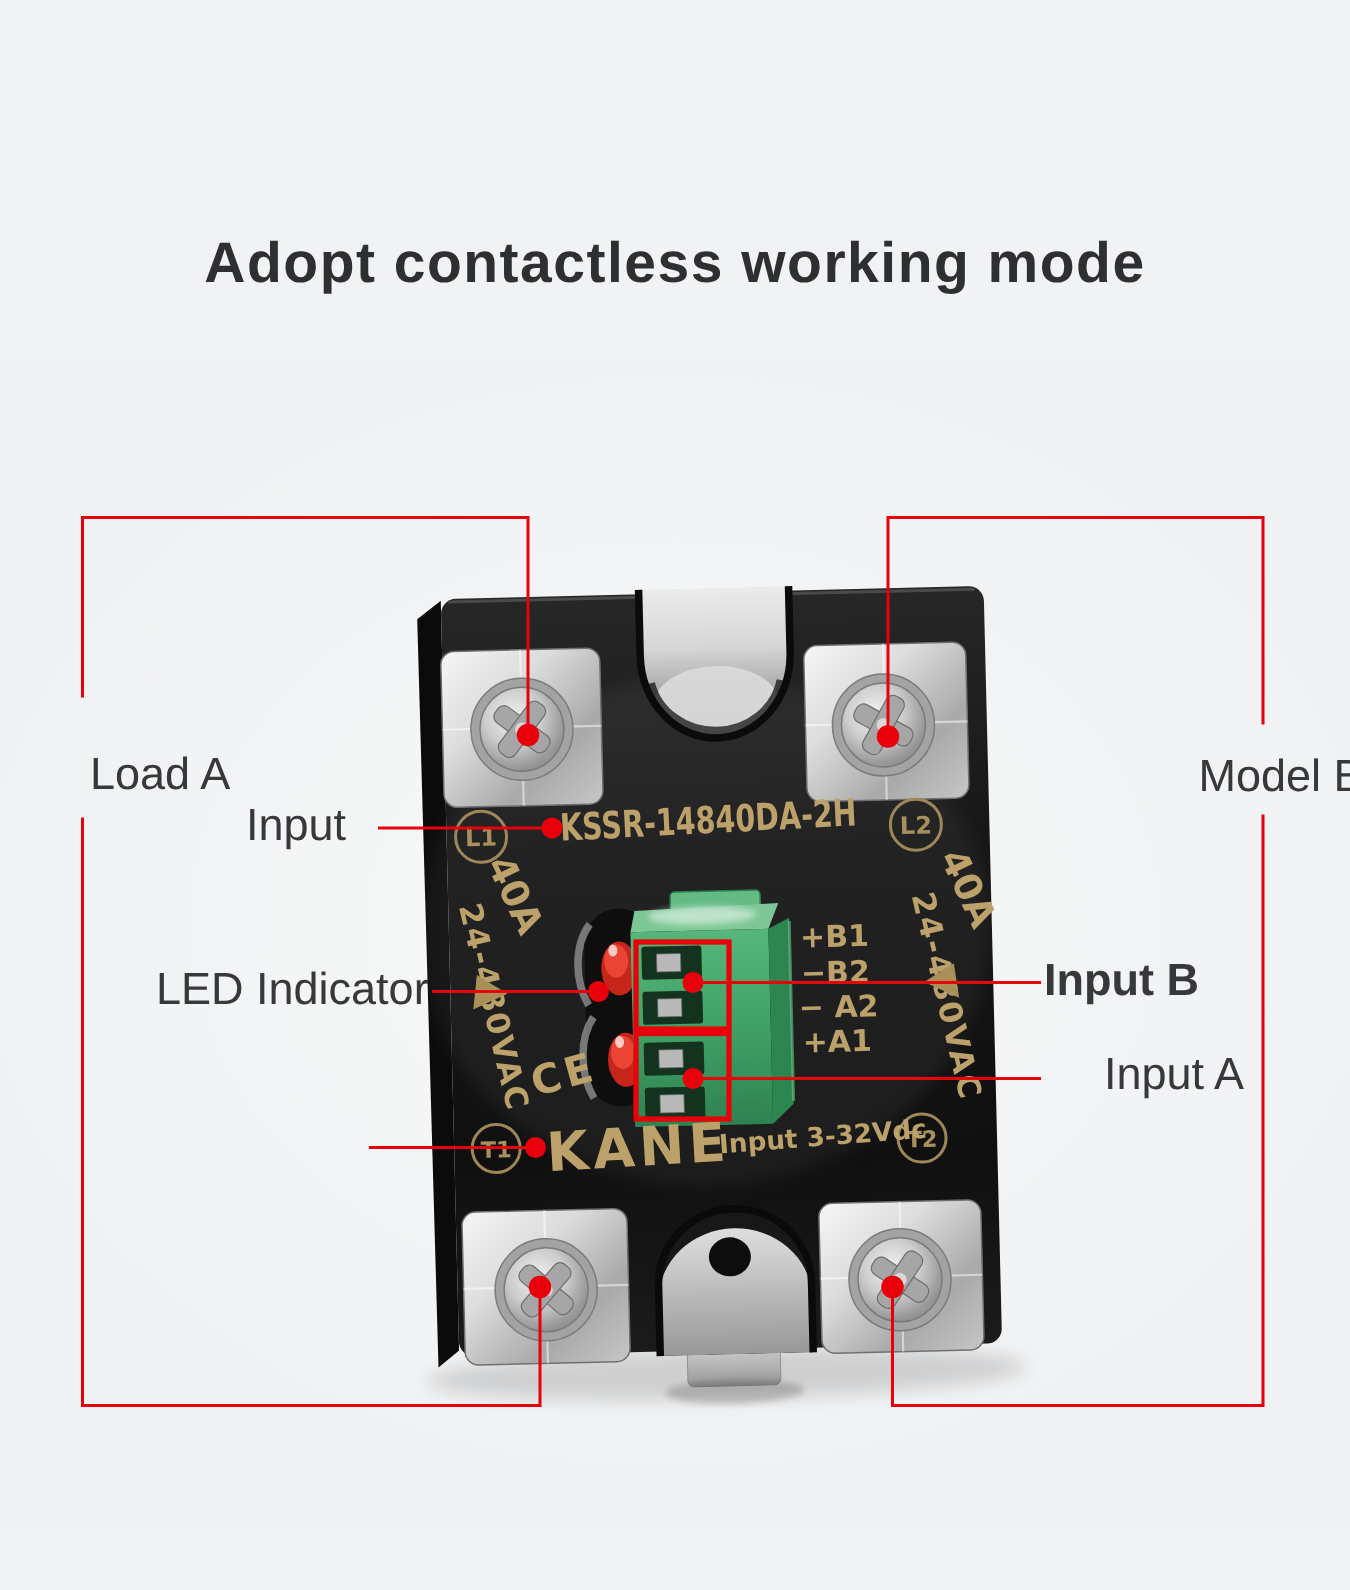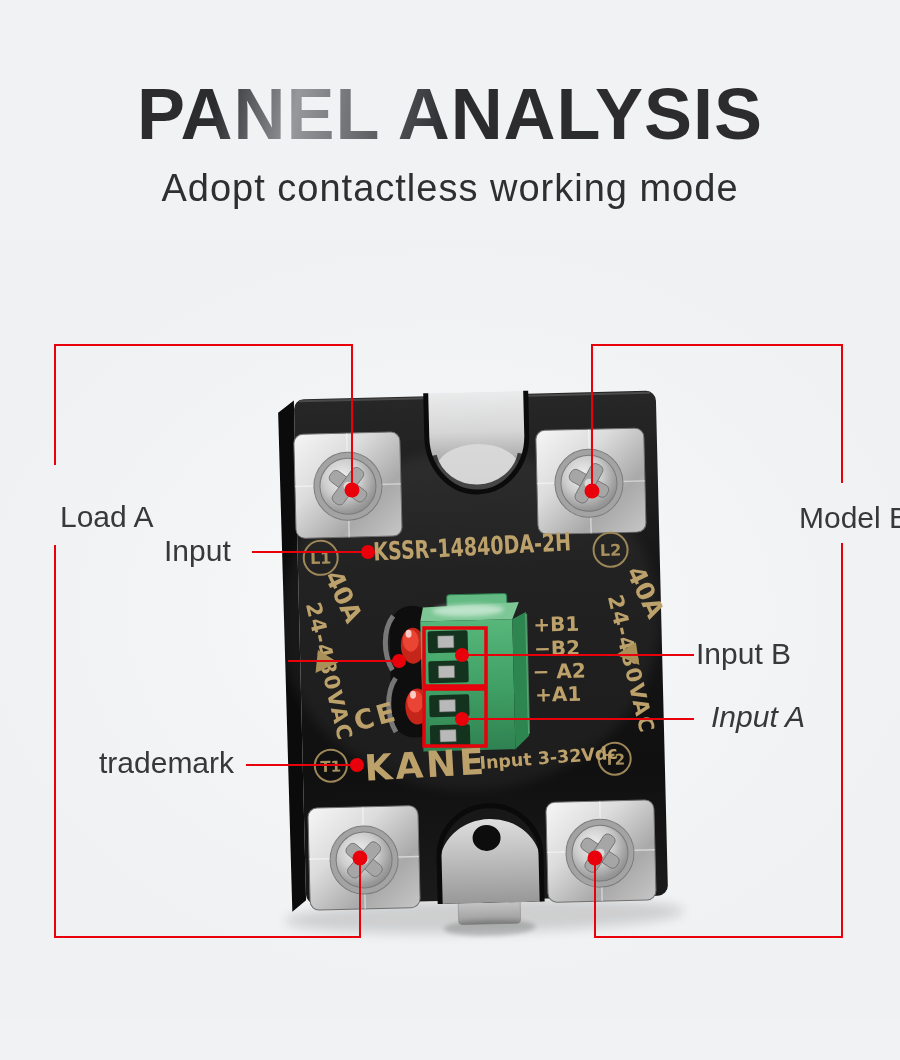--- a/index.html
+++ b/index.html
@@ -4,41 +4,40 @@
 <style>
   html,body{margin:0;padding:0;background:#e9eaec;}
   .page{position:relative;width:900px;height:1060px;background:#f1f2f3;overflow:hidden;
         font-family:"Liberation Sans",sans-serif;}
   .photo-vignette{position:absolute;left:0;top:240px;width:900px;height:780px;
         background:radial-gradient(ellipse 55% 50% at 50% 48%, #f8f9f9 0%, #f3f4f5 55%, #f0f1f2 100%);}
   .title{position:absolute;left:0;top:78px;width:900px;margin:0;text-align:center;
         font-size:72px;font-weight:bold;letter-spacing:1px;line-height:1;
         background:linear-gradient(100deg,#2c2c2f 0%,#2c2c2f 24%,#96989b 33%,#6b6d70 40%,#2c2c2f 50%,#2c2c2f 100%);
         -webkit-background-clip:text;background-clip:text;color:transparent;}
-  .subtitle{position:absolute;left:0;top:168px;width:900px;margin:0;text-align:center;
-        font-size:38px;font-weight:normal;color:#2e2f31;letter-spacing:1px;line-height:1.1;}
+  .subtitle{position:absolute;left:0;top:156px;width:900px;margin:0;text-align:center;
+        font-size:38px;font-weight:bold;color:#2e2f31;letter-spacing:1px;line-height:1.1;}
   .callout-label{position:absolute;font-size:30px;color:#37383a;line-height:1.05;white-space:nowrap;}
   #lbl-load-a{left:17px;top:501px;margin-left:43px;}
   #lbl-load-b{left:799px;top:502px;}
   #lbl-model{left:164px;top:535px;}
   #lbl-led{left:104px;top:644px;}
-  #lbl-input-b{left:696px;top:638px;}
-  #lbl-input-a{left:711px;top:701px;font-style:italic;}
+  #lbl-input-b{left:696px;top:638px;font-weight:bold;}
+  #lbl-input-a{left:736px;top:701px;}
   #lbl-trademark{left:99px;top:747px;}
   svg.scene{position:absolute;left:0;top:0;}
   .gtxt{font-family:"DejaVu Sans",sans-serif;font-weight:bold;fill:#bda16b;}
   .ring-text{font-family:"DejaVu Sans",sans-serif;font-weight:bold;fill:#a8905e;}
 </style>
 </head>
 <body>
 
 <div class="page">
   <div class="photo-vignette"></div>
 
-  <h1 class="title">PANEL ANALYSIS</h1>
   <p class="subtitle">Adopt contactless working mode</p>
 
   <svg class="scene" width="900" height="1060" viewBox="0 0 900 1060">
     <defs>
       <linearGradient id="gMetalPad" x1="0" y1="0" x2="1" y2="1">
         <stop offset="0" stop-color="#f6f6f6"></stop>
           <stop offset="0.35" stop-color="#dcdcdc"></stop>
         <stop offset="0.7" stop-color="#a9a9a9"></stop>
           <stop offset="1" stop-color="#c6c6c6"></stop>
       </linearGradient>
@@ -257,16 +256,16 @@
         <circle cx="357" cy="765" r="7"></circle>
         <circle cx="462" cy="655" r="7"></circle>
         <circle cx="462" cy="719" r="7"></circle>
       </g>
     </g>
   </svg>
 
   <div class="callout-label" id="lbl-load-a">Load A</div>
   <div class="callout-label" id="lbl-load-b">Model B</div>
   <div class="callout-label" id="lbl-model">Input</div>
+  <div class="callout-label" id="lbl-led">LED Indicator</div>
   <div class="callout-label" id="lbl-input-b">Input B</div>
   <div class="callout-label" id="lbl-input-a">Input A</div>
-  <div class="callout-label" id="lbl-trademark">trademark</div>
 </div>
 
 </body></html>

